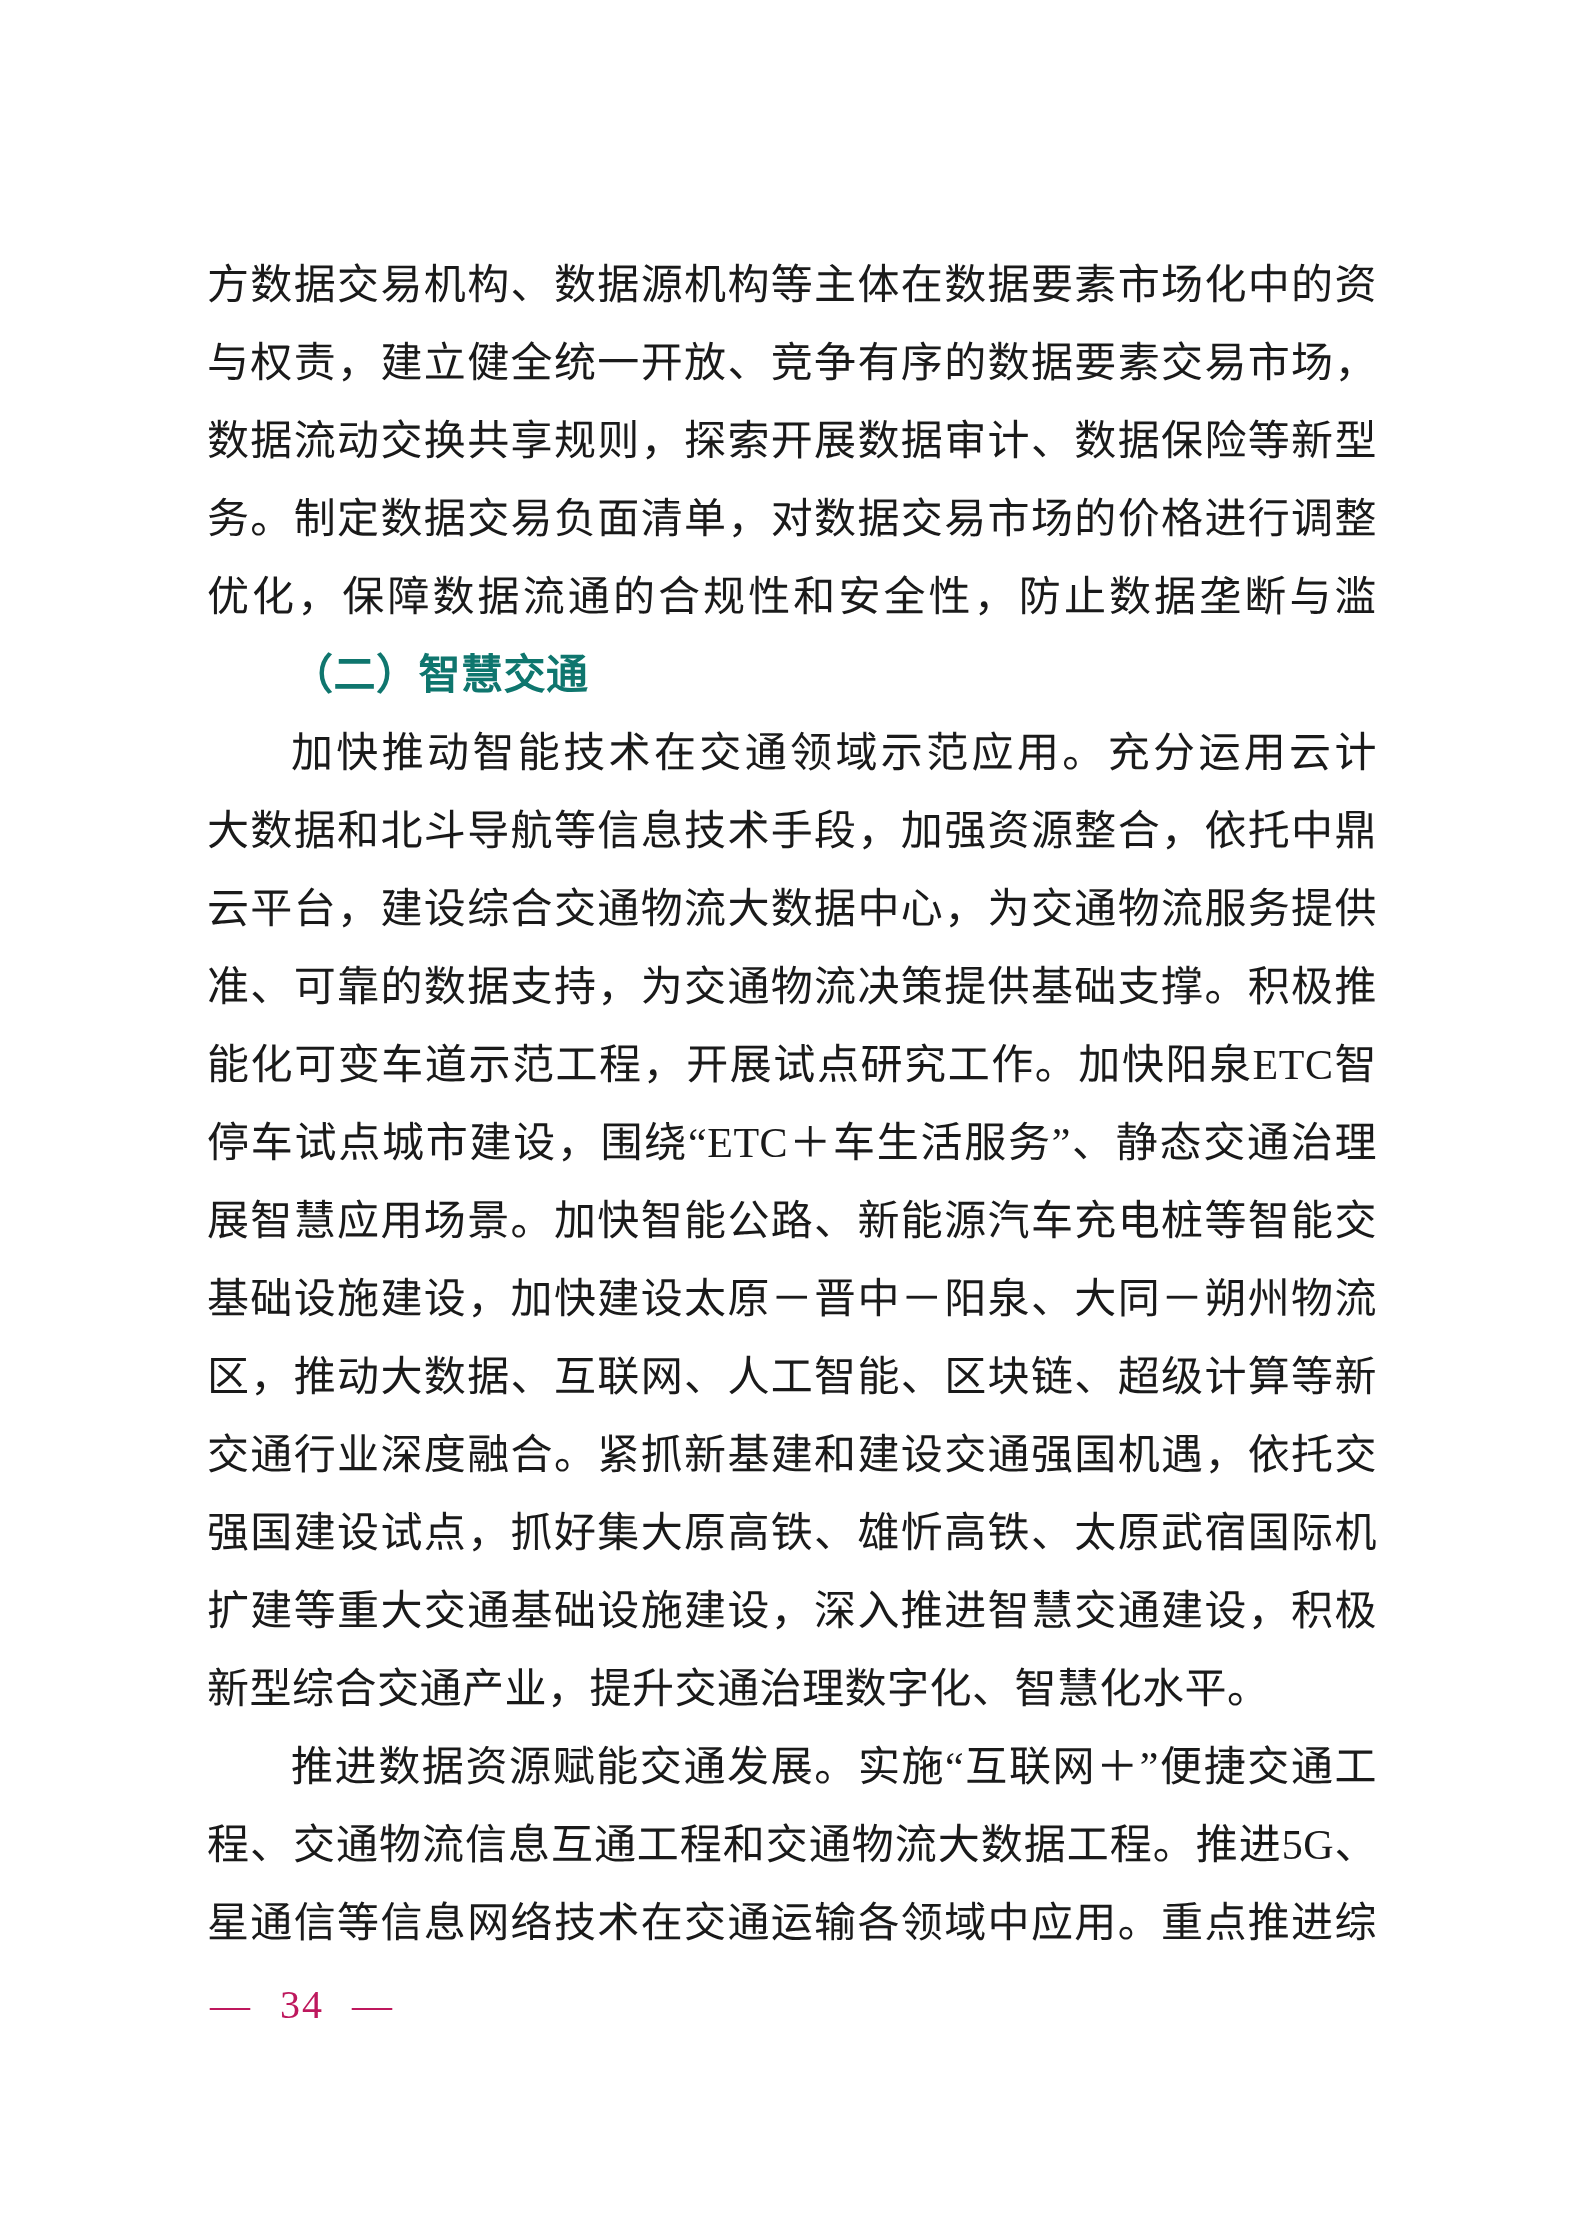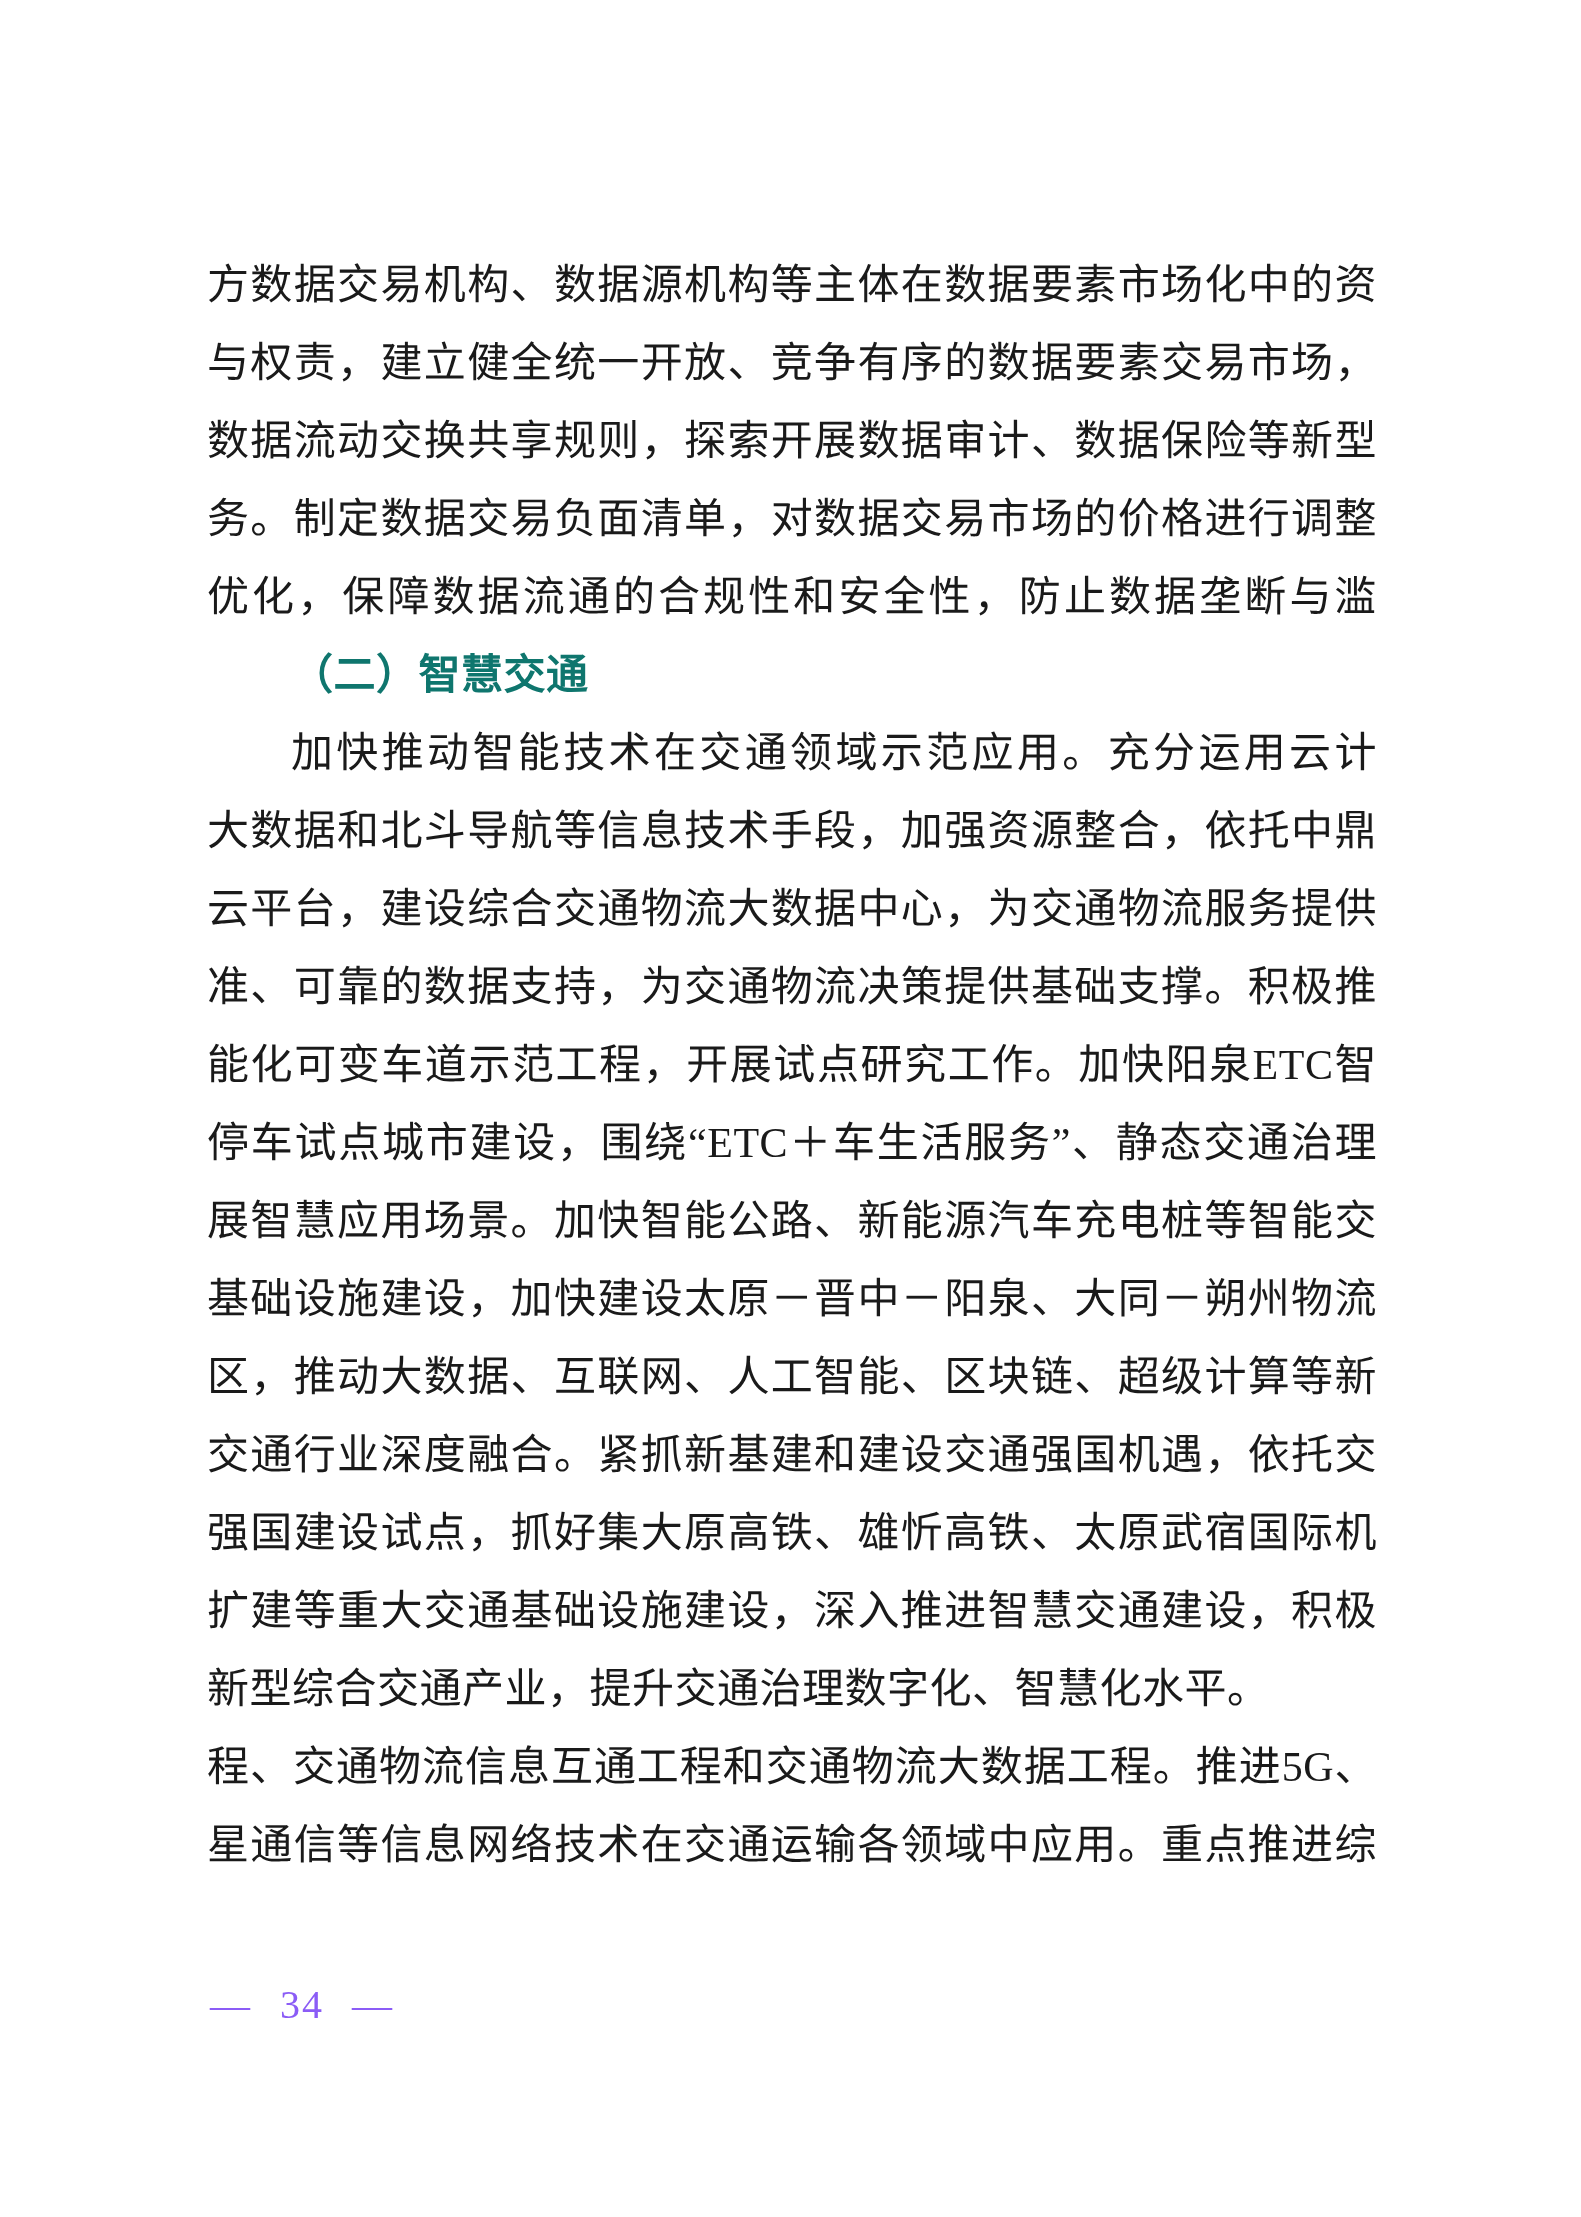--- a/index.html
+++ b/index.html
@@ -48,21 +48,21 @@
     text-align-last: left;
     text-indent: 84px;
   }
   .footer {
     position: absolute;
     left: 210px;
     top: 1966px;
     height: 78px;
     line-height: 78px;
     font-size: 40px;
-    color: #8b5cf6;
+    color: #be185d;
     word-spacing: 16px;
     letter-spacing: 2px;
   }
 </style>
 </head>
 <body>
 
 <div class="page">
   <div class="content">
     <div class="line">方数据交易机构、数据源机构等主体在数据要素市场化中的资质</div>
@@ -77,18 +77,19 @@
     <div class="line">准、可靠的数据支持，为交通物流决策提供基础支撑。积极推进智</div>
     <div class="line">能化可变车道示范工程，开展试点研究工作。加快阳泉ETC智慧</div>
     <div class="line">停车试点城市建设，围绕“ETC＋车生活服务”、静态交通治理拓</div>
     <div class="line">展智慧应用场景。加快智能公路、新能源汽车充电桩等智能交通</div>
     <div class="line">基础设施建设，加快建设太原－晋中－阳泉、大同－朔州物流园</div>
     <div class="line">区，推动大数据、互联网、人工智能、区块链、超级计算等新技术与</div>
     <div class="line">交通行业深度融合。紧抓新基建和建设交通强国机遇，依托交通</div>
     <div class="line">强国建设试点，抓好集大原高铁、雄忻高铁、太原武宿国际机场改</div>
     <div class="line">扩建等重大交通基础设施建设，深入推进智慧交通建设，积极培育</div>
     <div class="line para-end">新型综合交通产业，提升交通治理数字化、智慧化水平。</div>
+    <div class="line indent">推进数据资源赋能交通发展。实施“互联网＋”便捷交通工</div>
     <div class="line">程、交通物流信息互通工程和交通物流大数据工程。推进5G、卫</div>
     <div class="line">星通信等信息网络技术在交通运输各领域中应用。重点推进综合</div>
   </div>
 
   <div class="footer">— 34 —</div>
 </div>
 
 </body></html>

